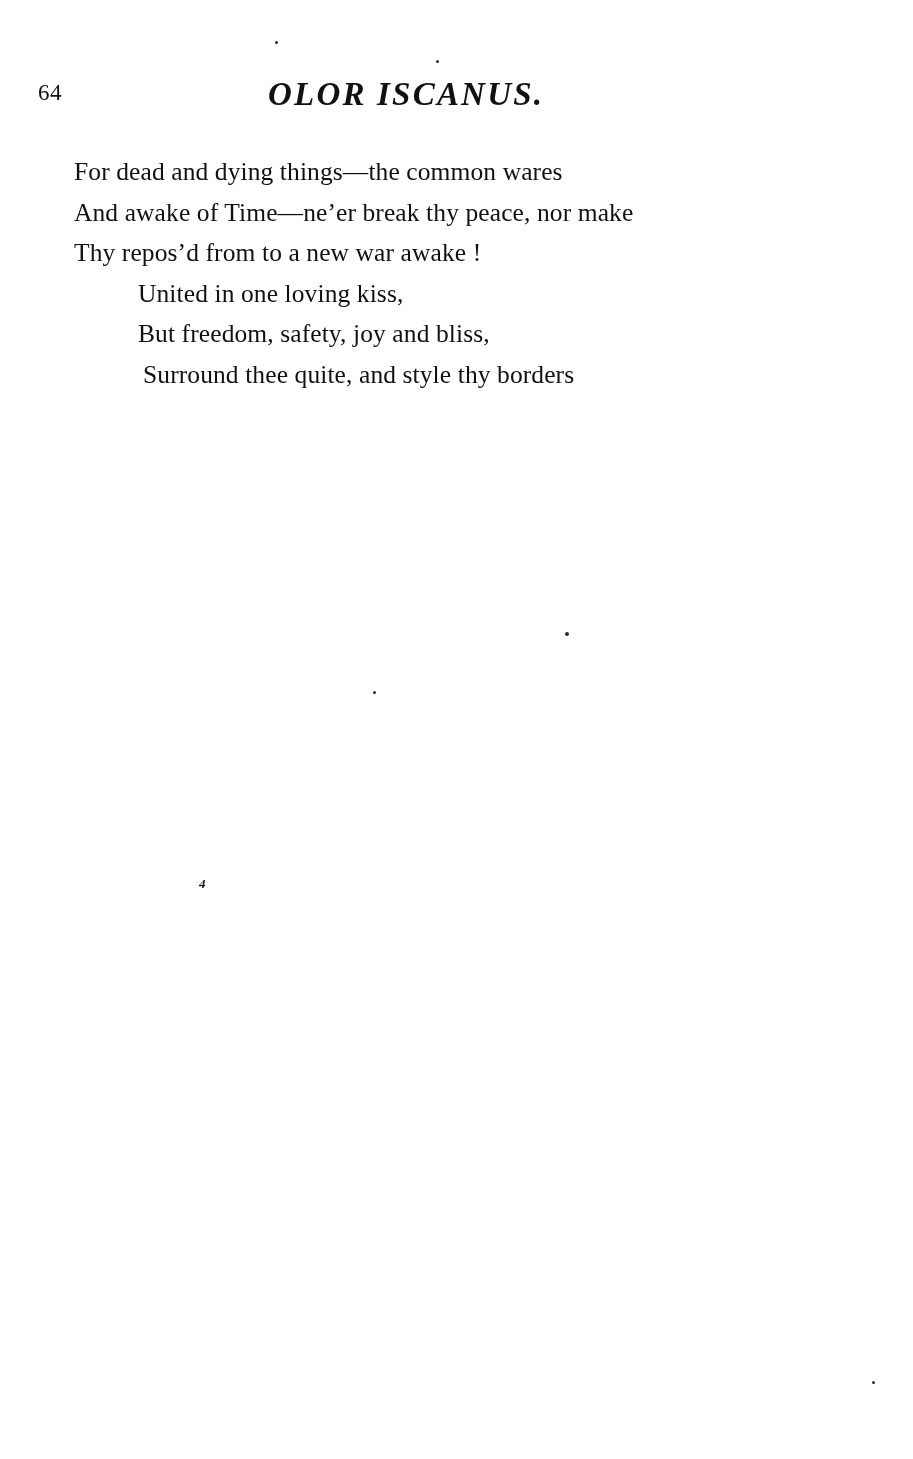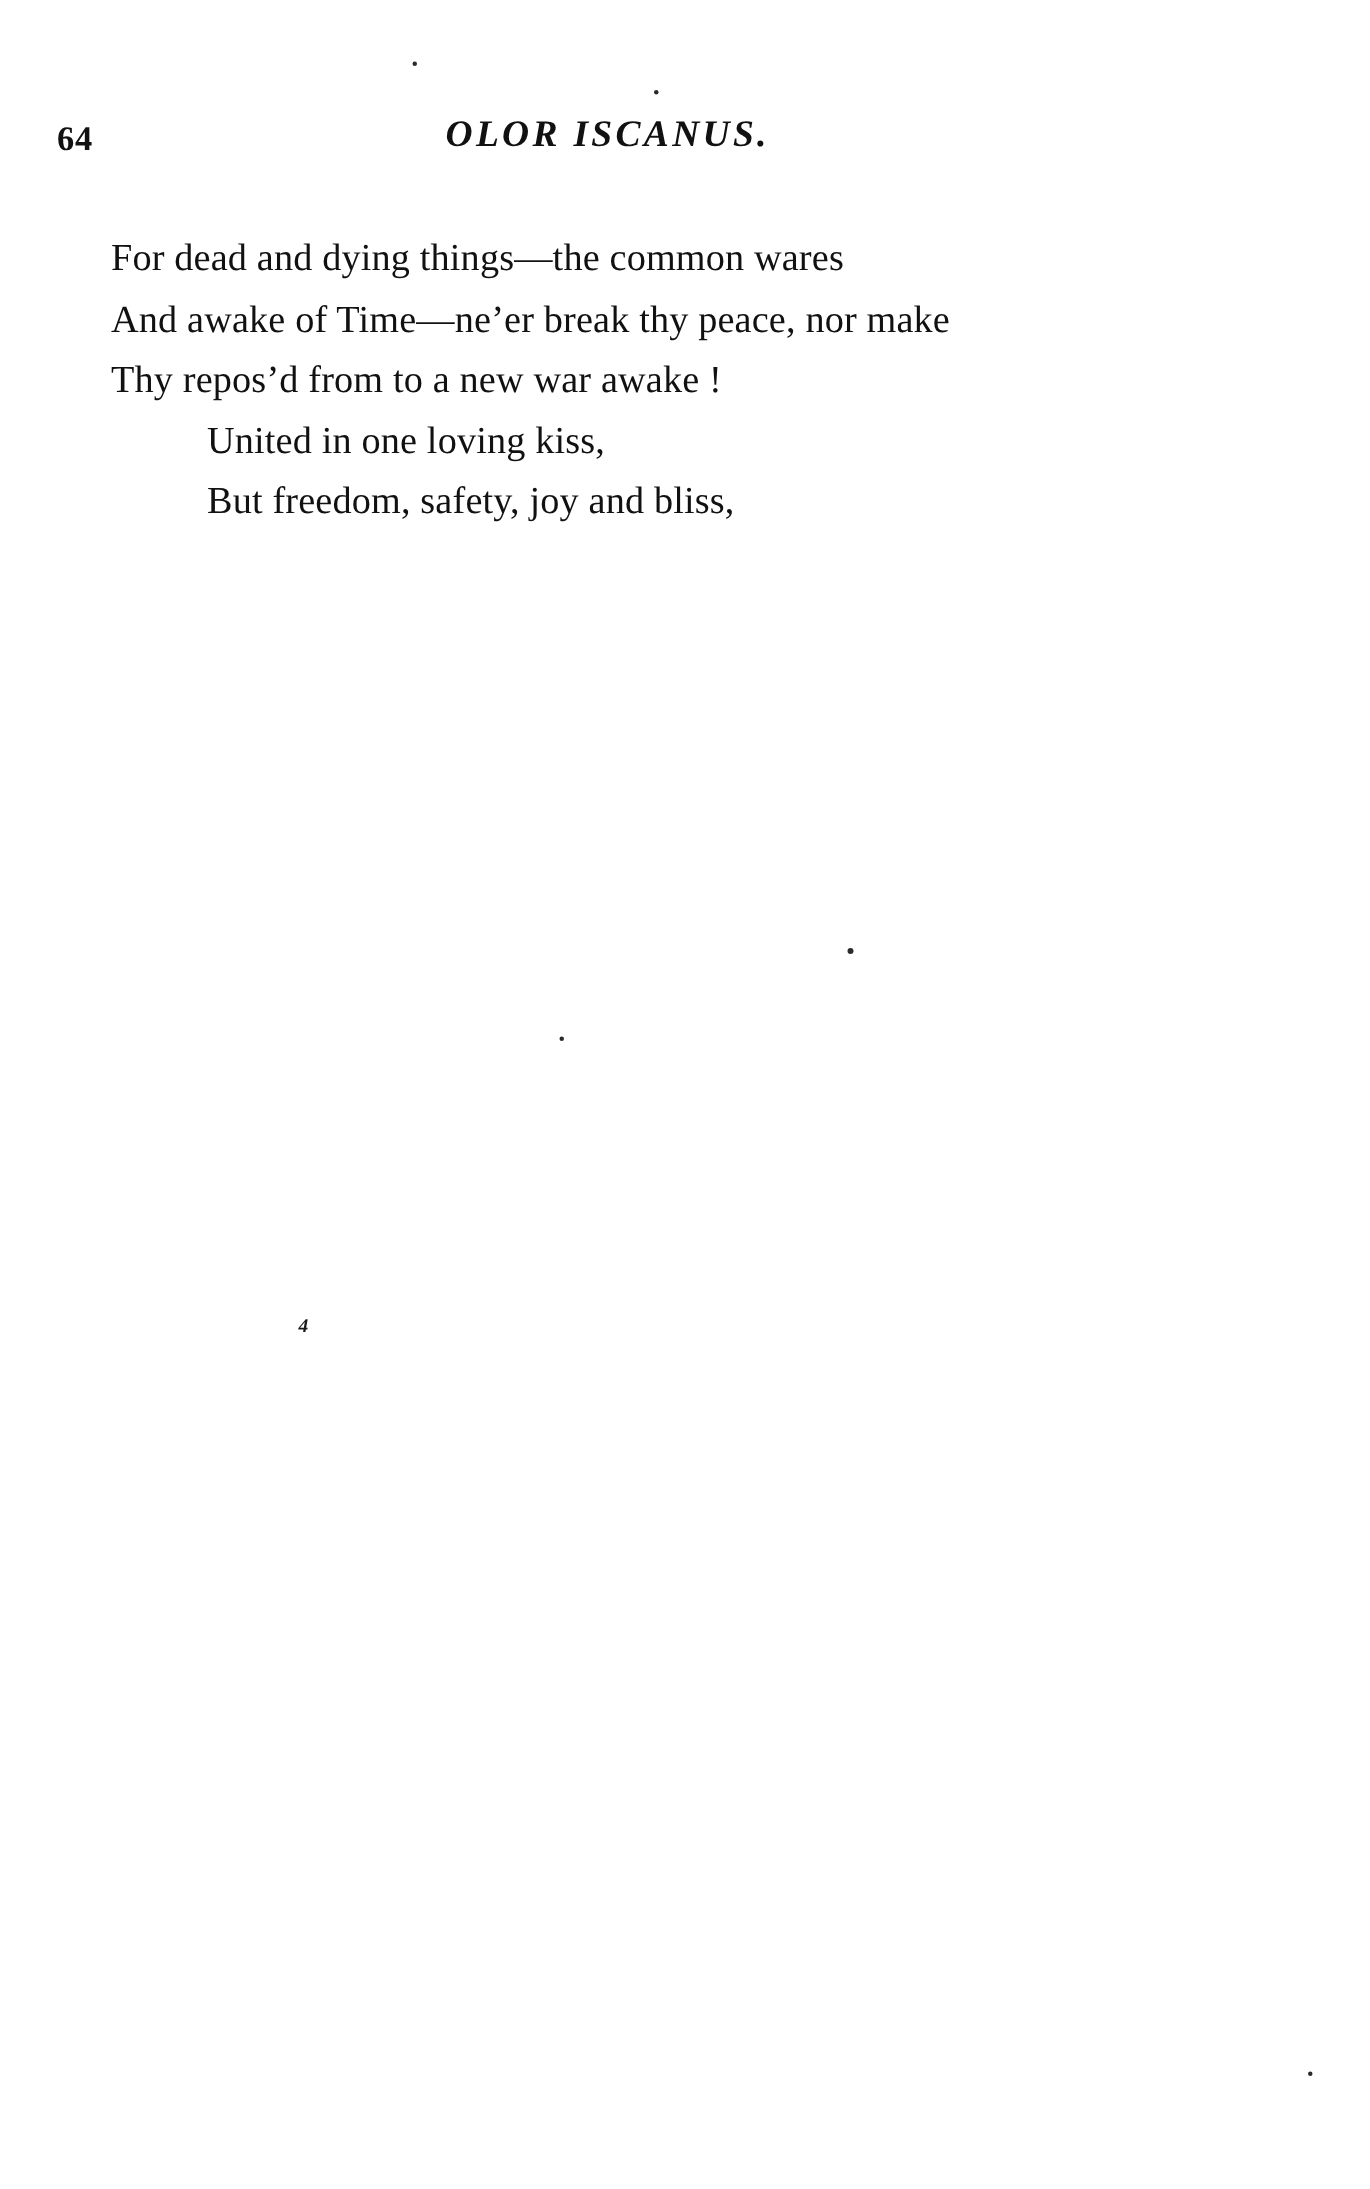--- a/index.html
+++ b/index.html
@@ -25,32 +25,31 @@
     top: 76px;
     left: 0;
     width: 913px;
     height: 34px;
   }
   .folio {
     position: absolute;
     left: 38px;
     top: 4px;
     font-size: 23px;
-    font-weight: 700;
+    font-weight: 400;
     letter-spacing: 0.5px;
   }
   .running-title {
     position: absolute;
     left: 268px;
     top: 0;
-    font-size: 25px;
+    font-size: 33px;
     font-style: italic;
     font-weight: 700;
     letter-spacing: 2.2px;
-    margin-left: 29px;
   }
   
   .speck {
     position: absolute;
     background: #2b2b2b;
     border-radius: 50%;
   }
   .speck.s1 { left: 275px; top: 41px; width: 3px; height: 3px; }
   .speck.s2 { left: 436px; top: 60px; width: 3px; height: 3px; }
   .speck.s3 { left: 565px; top: 632px; width: 4px; height: 4px; }
@@ -97,17 +96,18 @@
   <div class="speck s3"></div>
   <div class="speck s4"></div>
   <div class="speck s5"></div>
 
   <div class="verse">
     <div class="line indent0">For dead and dying things—the common wares</div>
     <div class="line indent0">And awake of Time—ne’er break thy peace, nor make</div>
     <div class="line indent0">Thy repos’d from to a new war awake !</div>
     <div class="line indent1">United in one loving kiss,</div>
     <div class="line indent1">But freedom, safety, joy and bliss,</div>
+    <div class="line indent2">Surround thee quite, and style thy borders</div>
   </div>
 
   <div class="signature">4</div>
 
 </div>
 
 </body></html>

